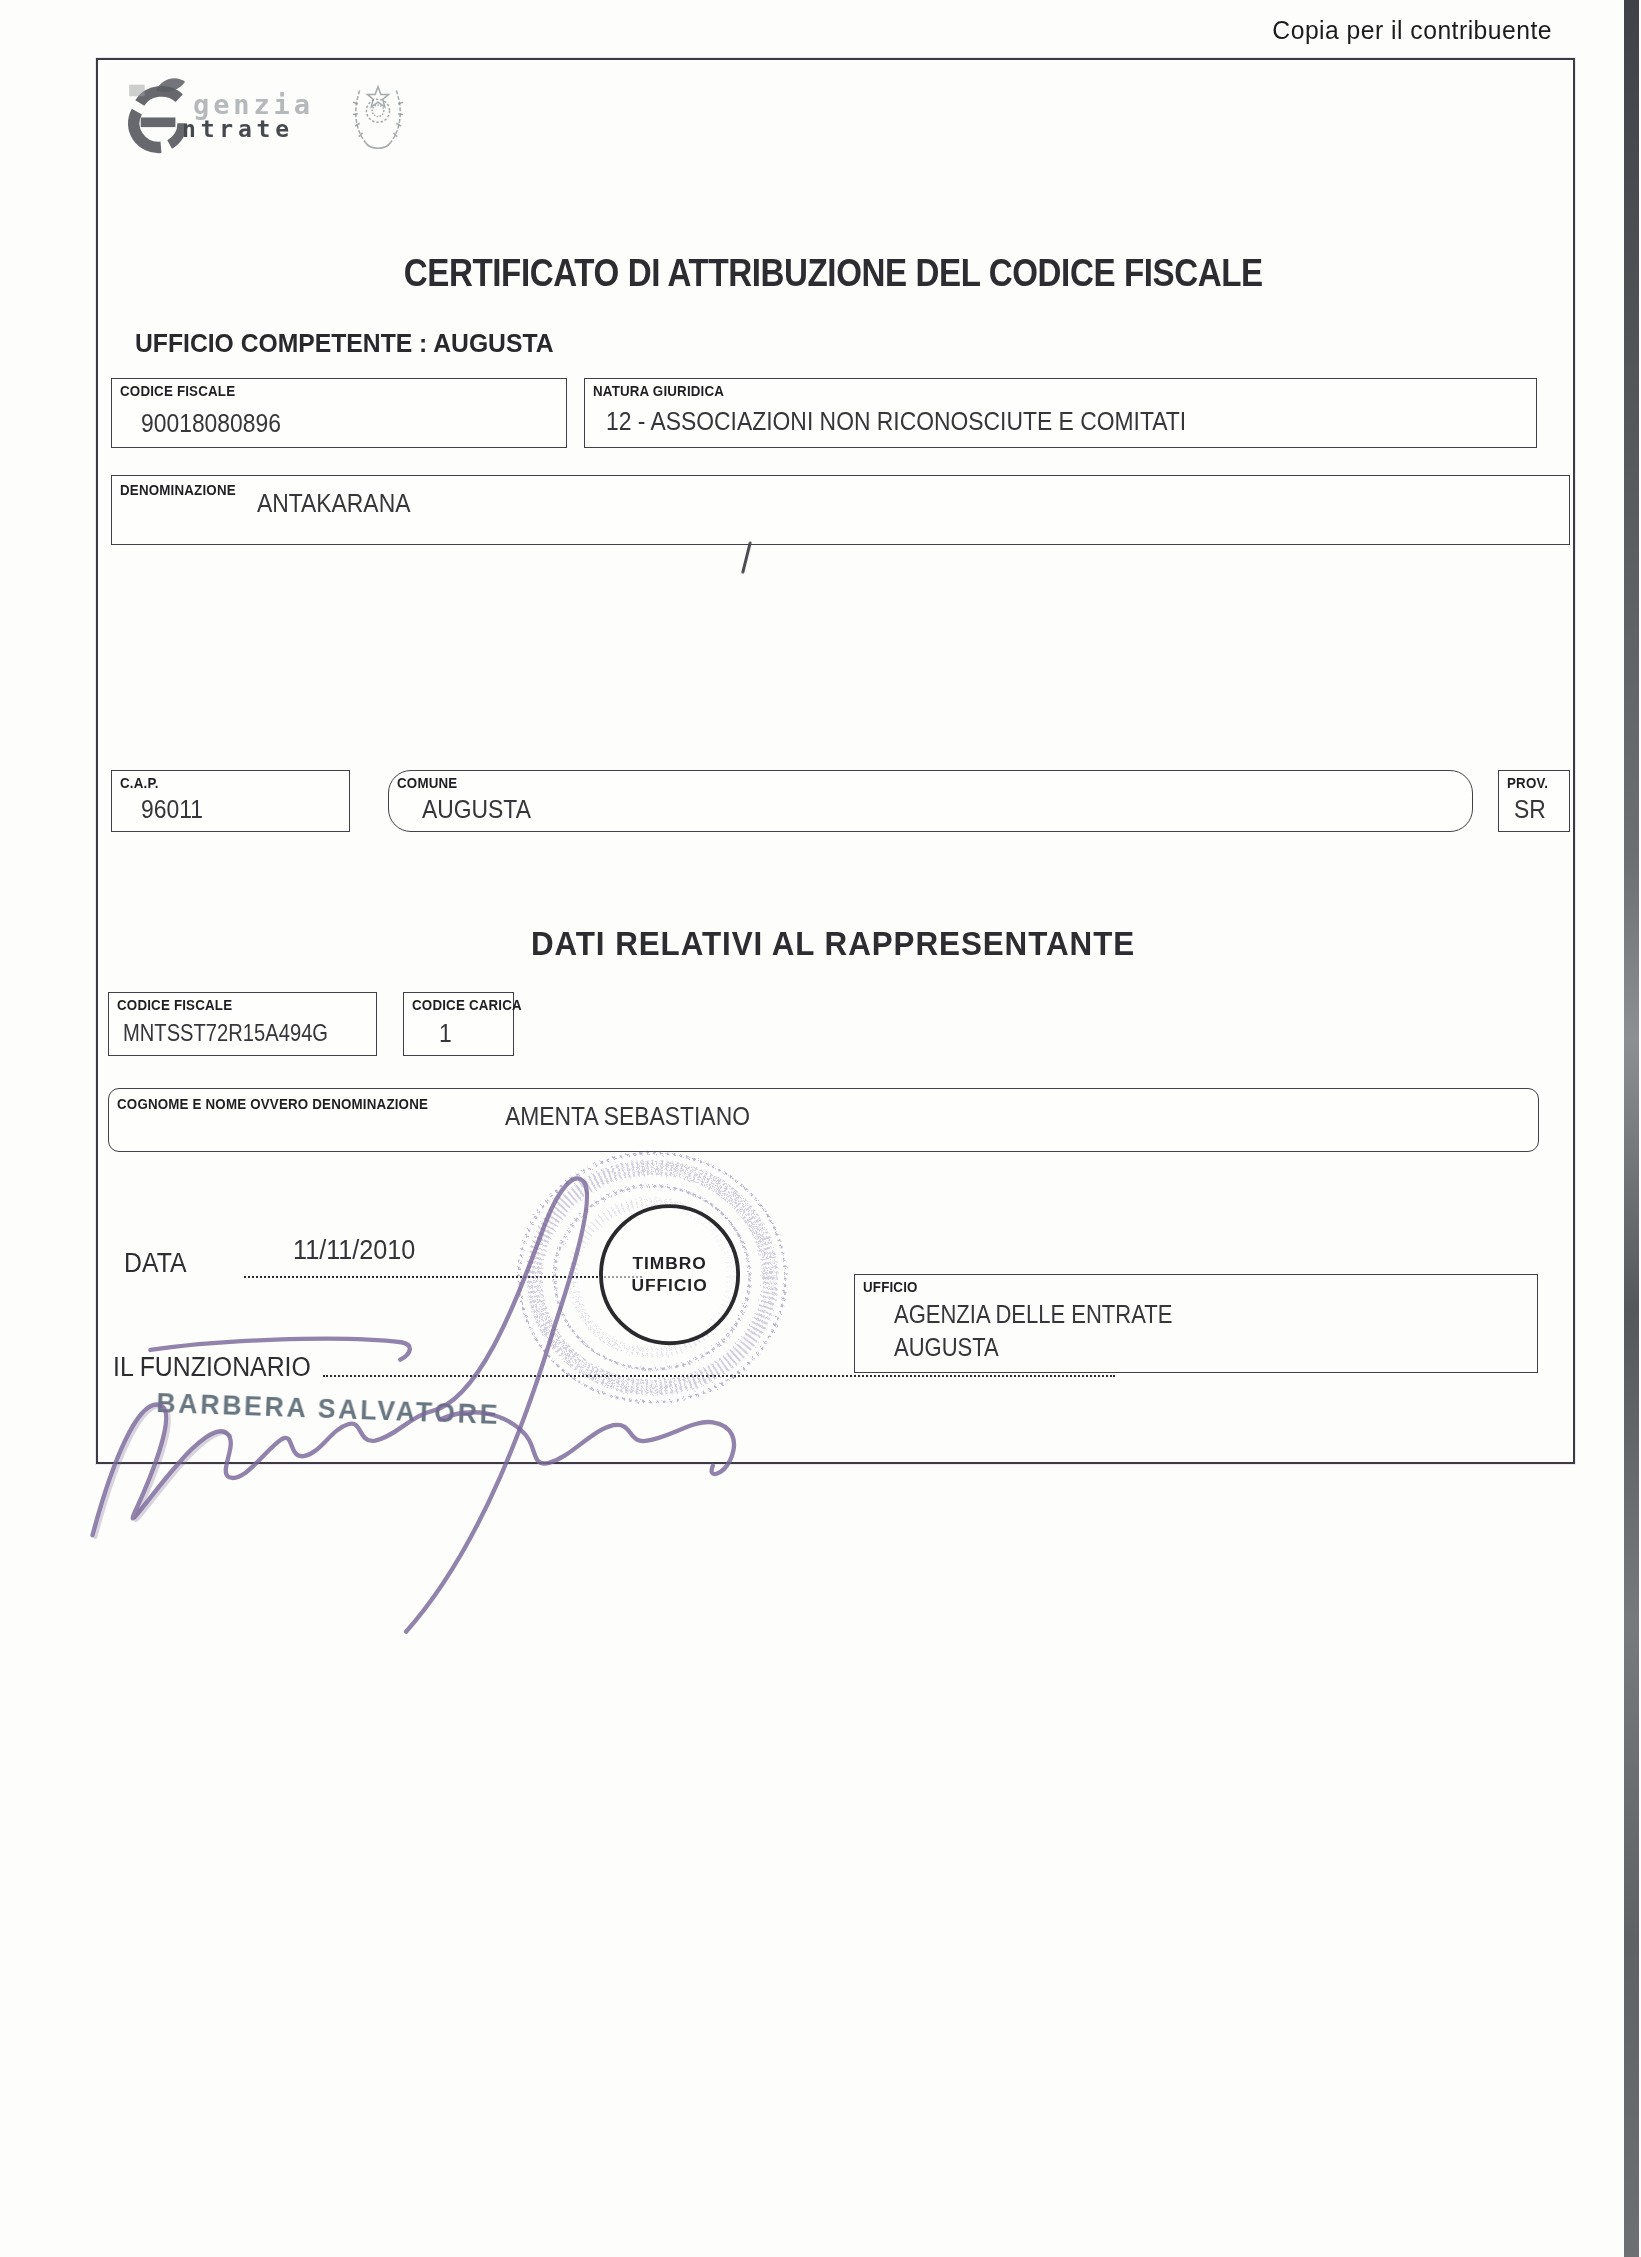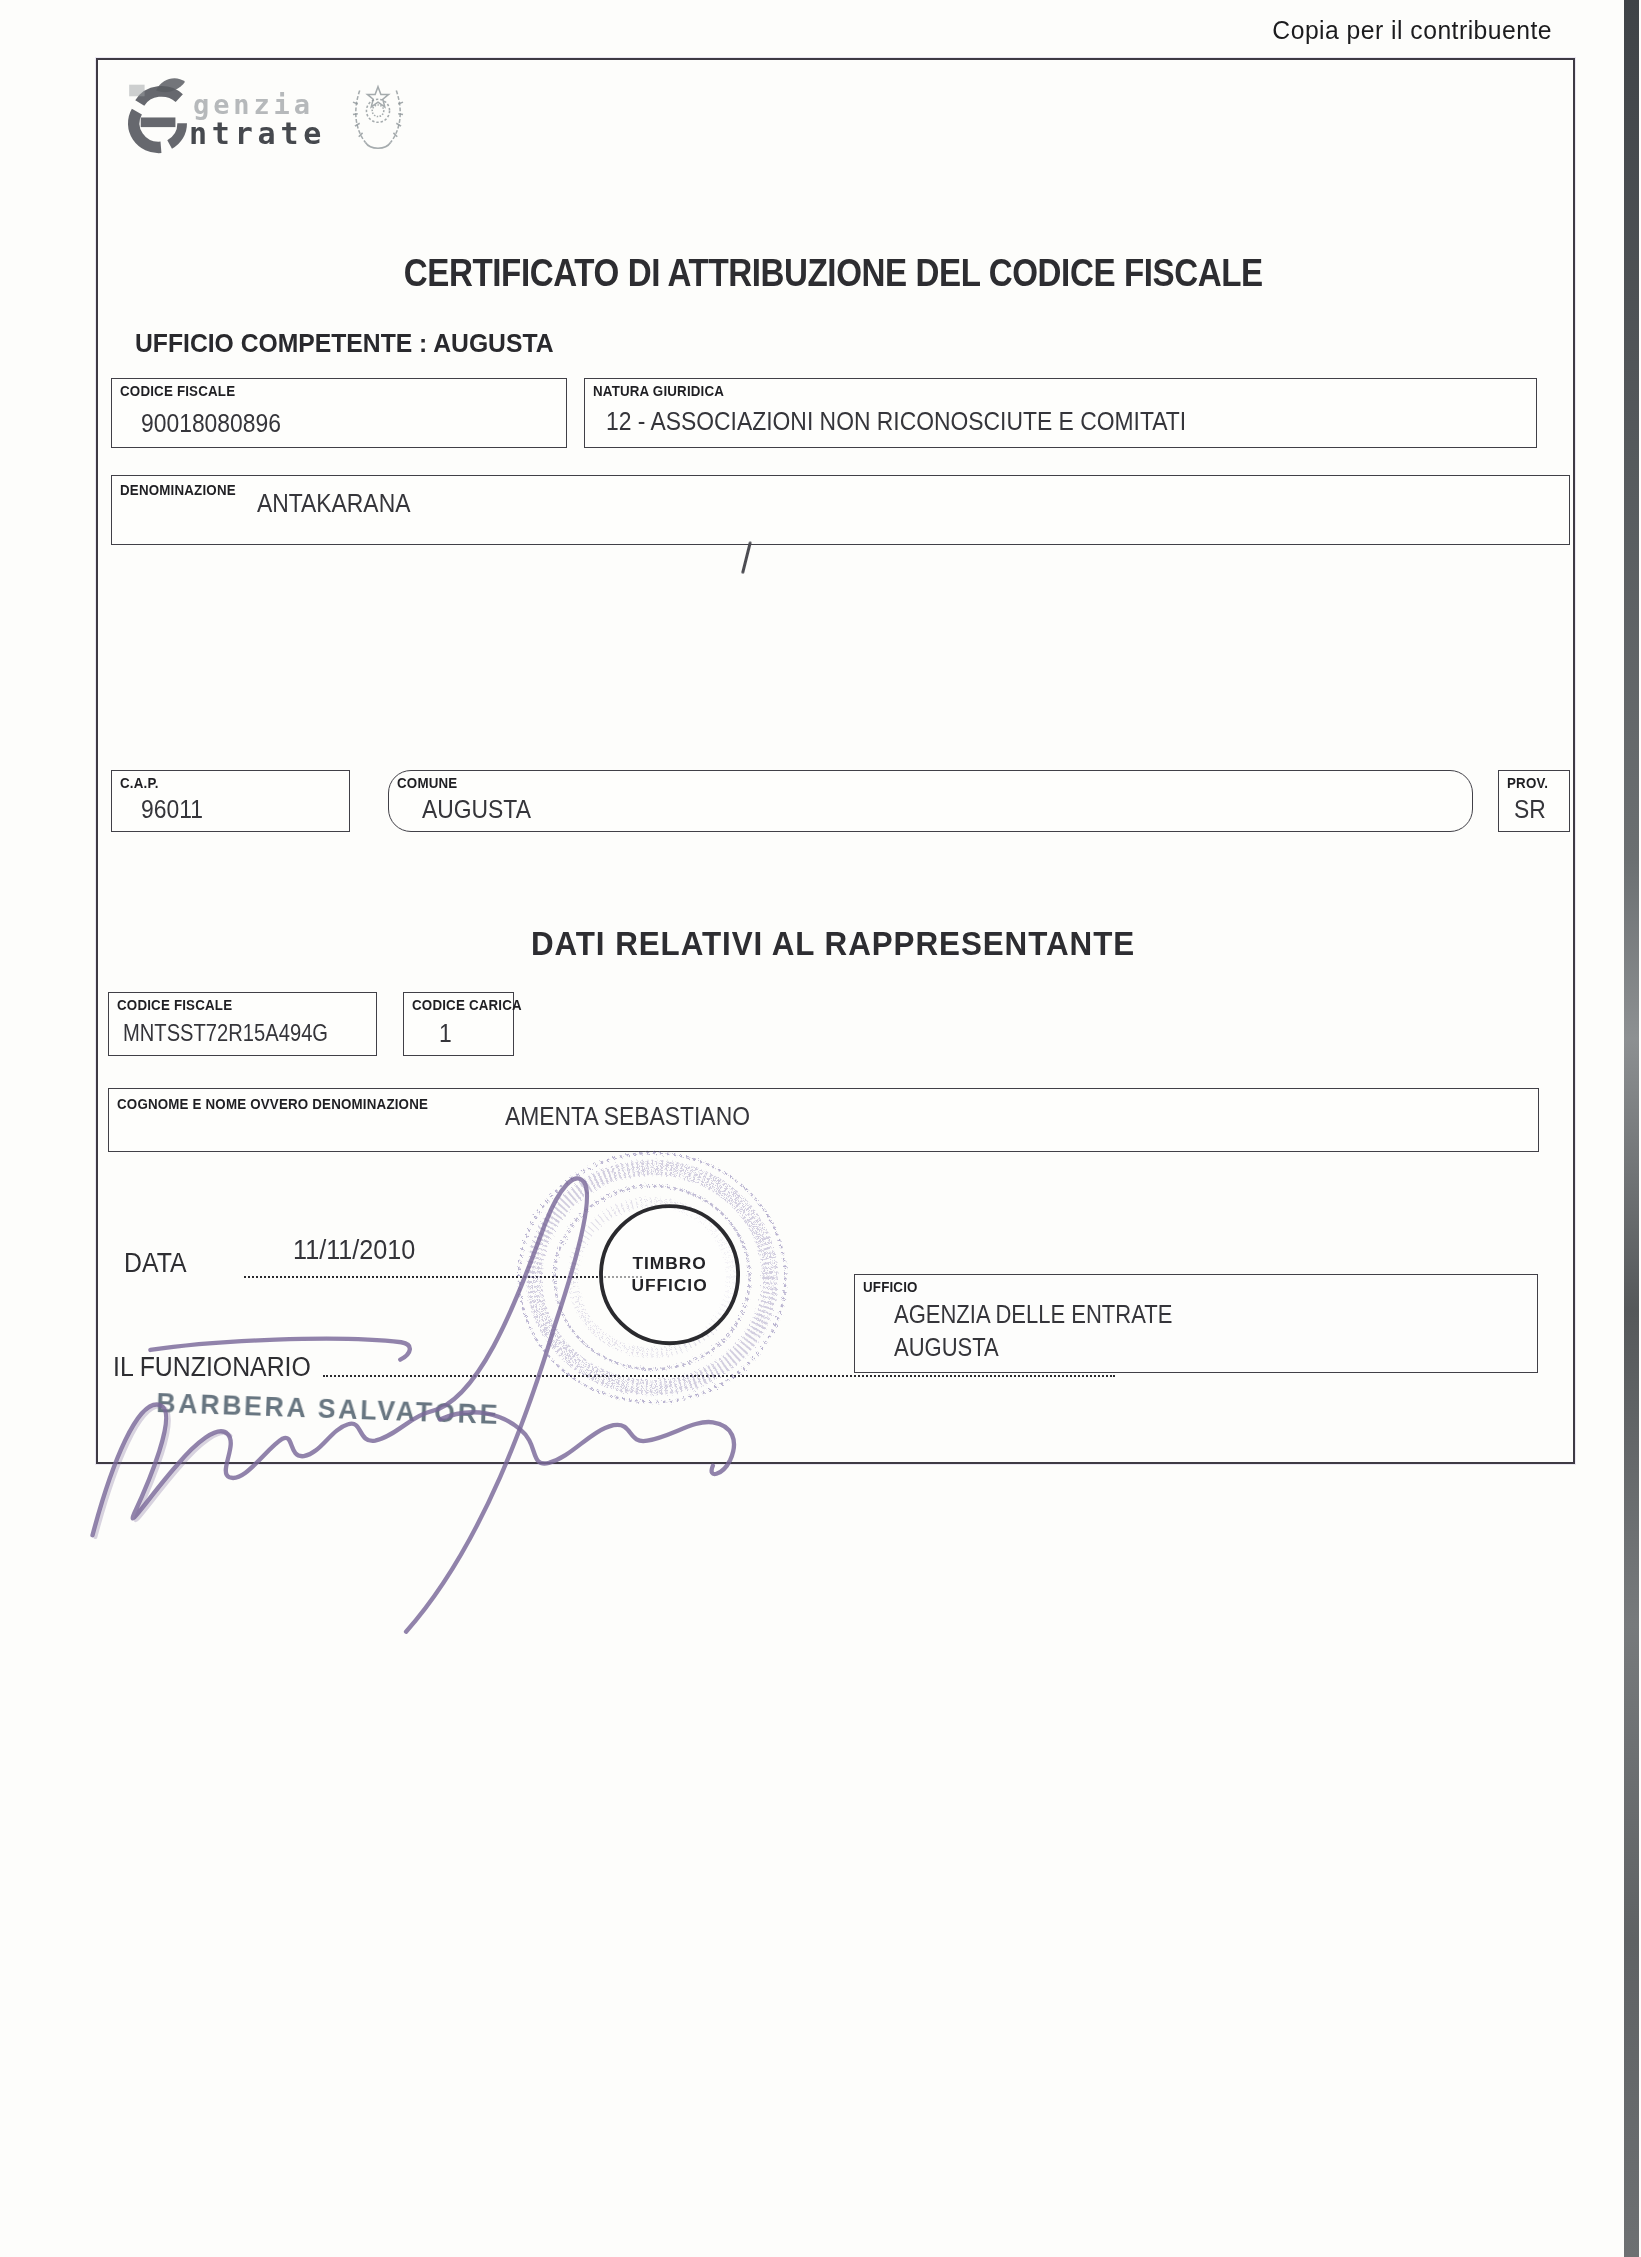--- a/index.html
+++ b/index.html
@@ -24,23 +24,23 @@
     background:transparent;
   }
   
   .logo-mark{position:absolute;left:127px;top:77px;filter:blur(0.5px);}
   .logo-word-top{
     position:absolute;left:193px;top:89px;
     font-family:"DejaVu Sans Mono", monospace;font-weight:bold;
     font-size:27px;color:#b6b9bb;letter-spacing:3.9px;filter:blur(0.4px);
   }
   .logo-word-bottom{
-    position:absolute;left:189px;top:116px;
+    position:absolute;left:182px;top:116px;
     font-family:"DejaVu Sans Mono", monospace;font-weight:bold;
-    font-size:30px;color:#46494e;letter-spacing:4.8px;filter:blur(0.4px);
+    font-size:23px;color:#46494e;letter-spacing:4.8px;filter:blur(0.4px);
   }
   .emblem{position:absolute;left:351px;top:79px;filter:blur(0.5px);}
   
   .title-wrap{position:absolute;left:96px;top:251px;width:1475px;text-align:center;}
   .title{
     display:inline-block;font-size:39px;font-weight:bold;color:#2d2d31;
     letter-spacing:-0.5px;transform:scaleX(.85);transform-origin:center top;white-space:nowrap;
   }
   .office-line{
     position:absolute;left:135px;top:328px;font-size:26px;font-weight:bold;color:#29292d;
@@ -159,21 +159,21 @@
 
   <div class="fbox" style="left:108px;top:992px;width:267px;height:62px;">
     <span class="flabel">CODICE FISCALE</span>
     <span class="fval" style="left:13.5px;top:26px;font-size:24px;transform:scaleX(.84);">MNTSST72R15A494G</span>
   </div>
   <div class="fbox" style="left:403px;top:992px;width:109px;height:62px;">
     <span class="flabel">CODICE CARICA</span>
     <span class="fval" style="left:35px;top:25px;">1</span>
   </div>
 
-  <div class="fbox" style="left:108px;top:1088px;width:1429px;height:62px;">
+  <div class="fbox" style="left:108px;top:1088px;width:1429px;height:62px;border-radius:11px;">
     <span class="flabel" style="top:6.8px;">COGNOME E NOME OVVERO DENOMINAZIONE</span>
     <span class="fval" style="left:396px;top:11.6px;">AMENTA SEBASTIANO</span>
   </div>
 
   <div class="plain-label" style="left:124px;top:1248px;">DATA</div>
   <div class="date-value">11/11/2010</div>
   <div class="dotline" style="left:244px;top:1276px;width:398px;"></div>
 
   <div class="plain-label" style="left:113px;top:1352px;">IL FUNZIONARIO</div>
   <div class="dotline" style="left:323px;top:1375px;width:792px;"></div>

